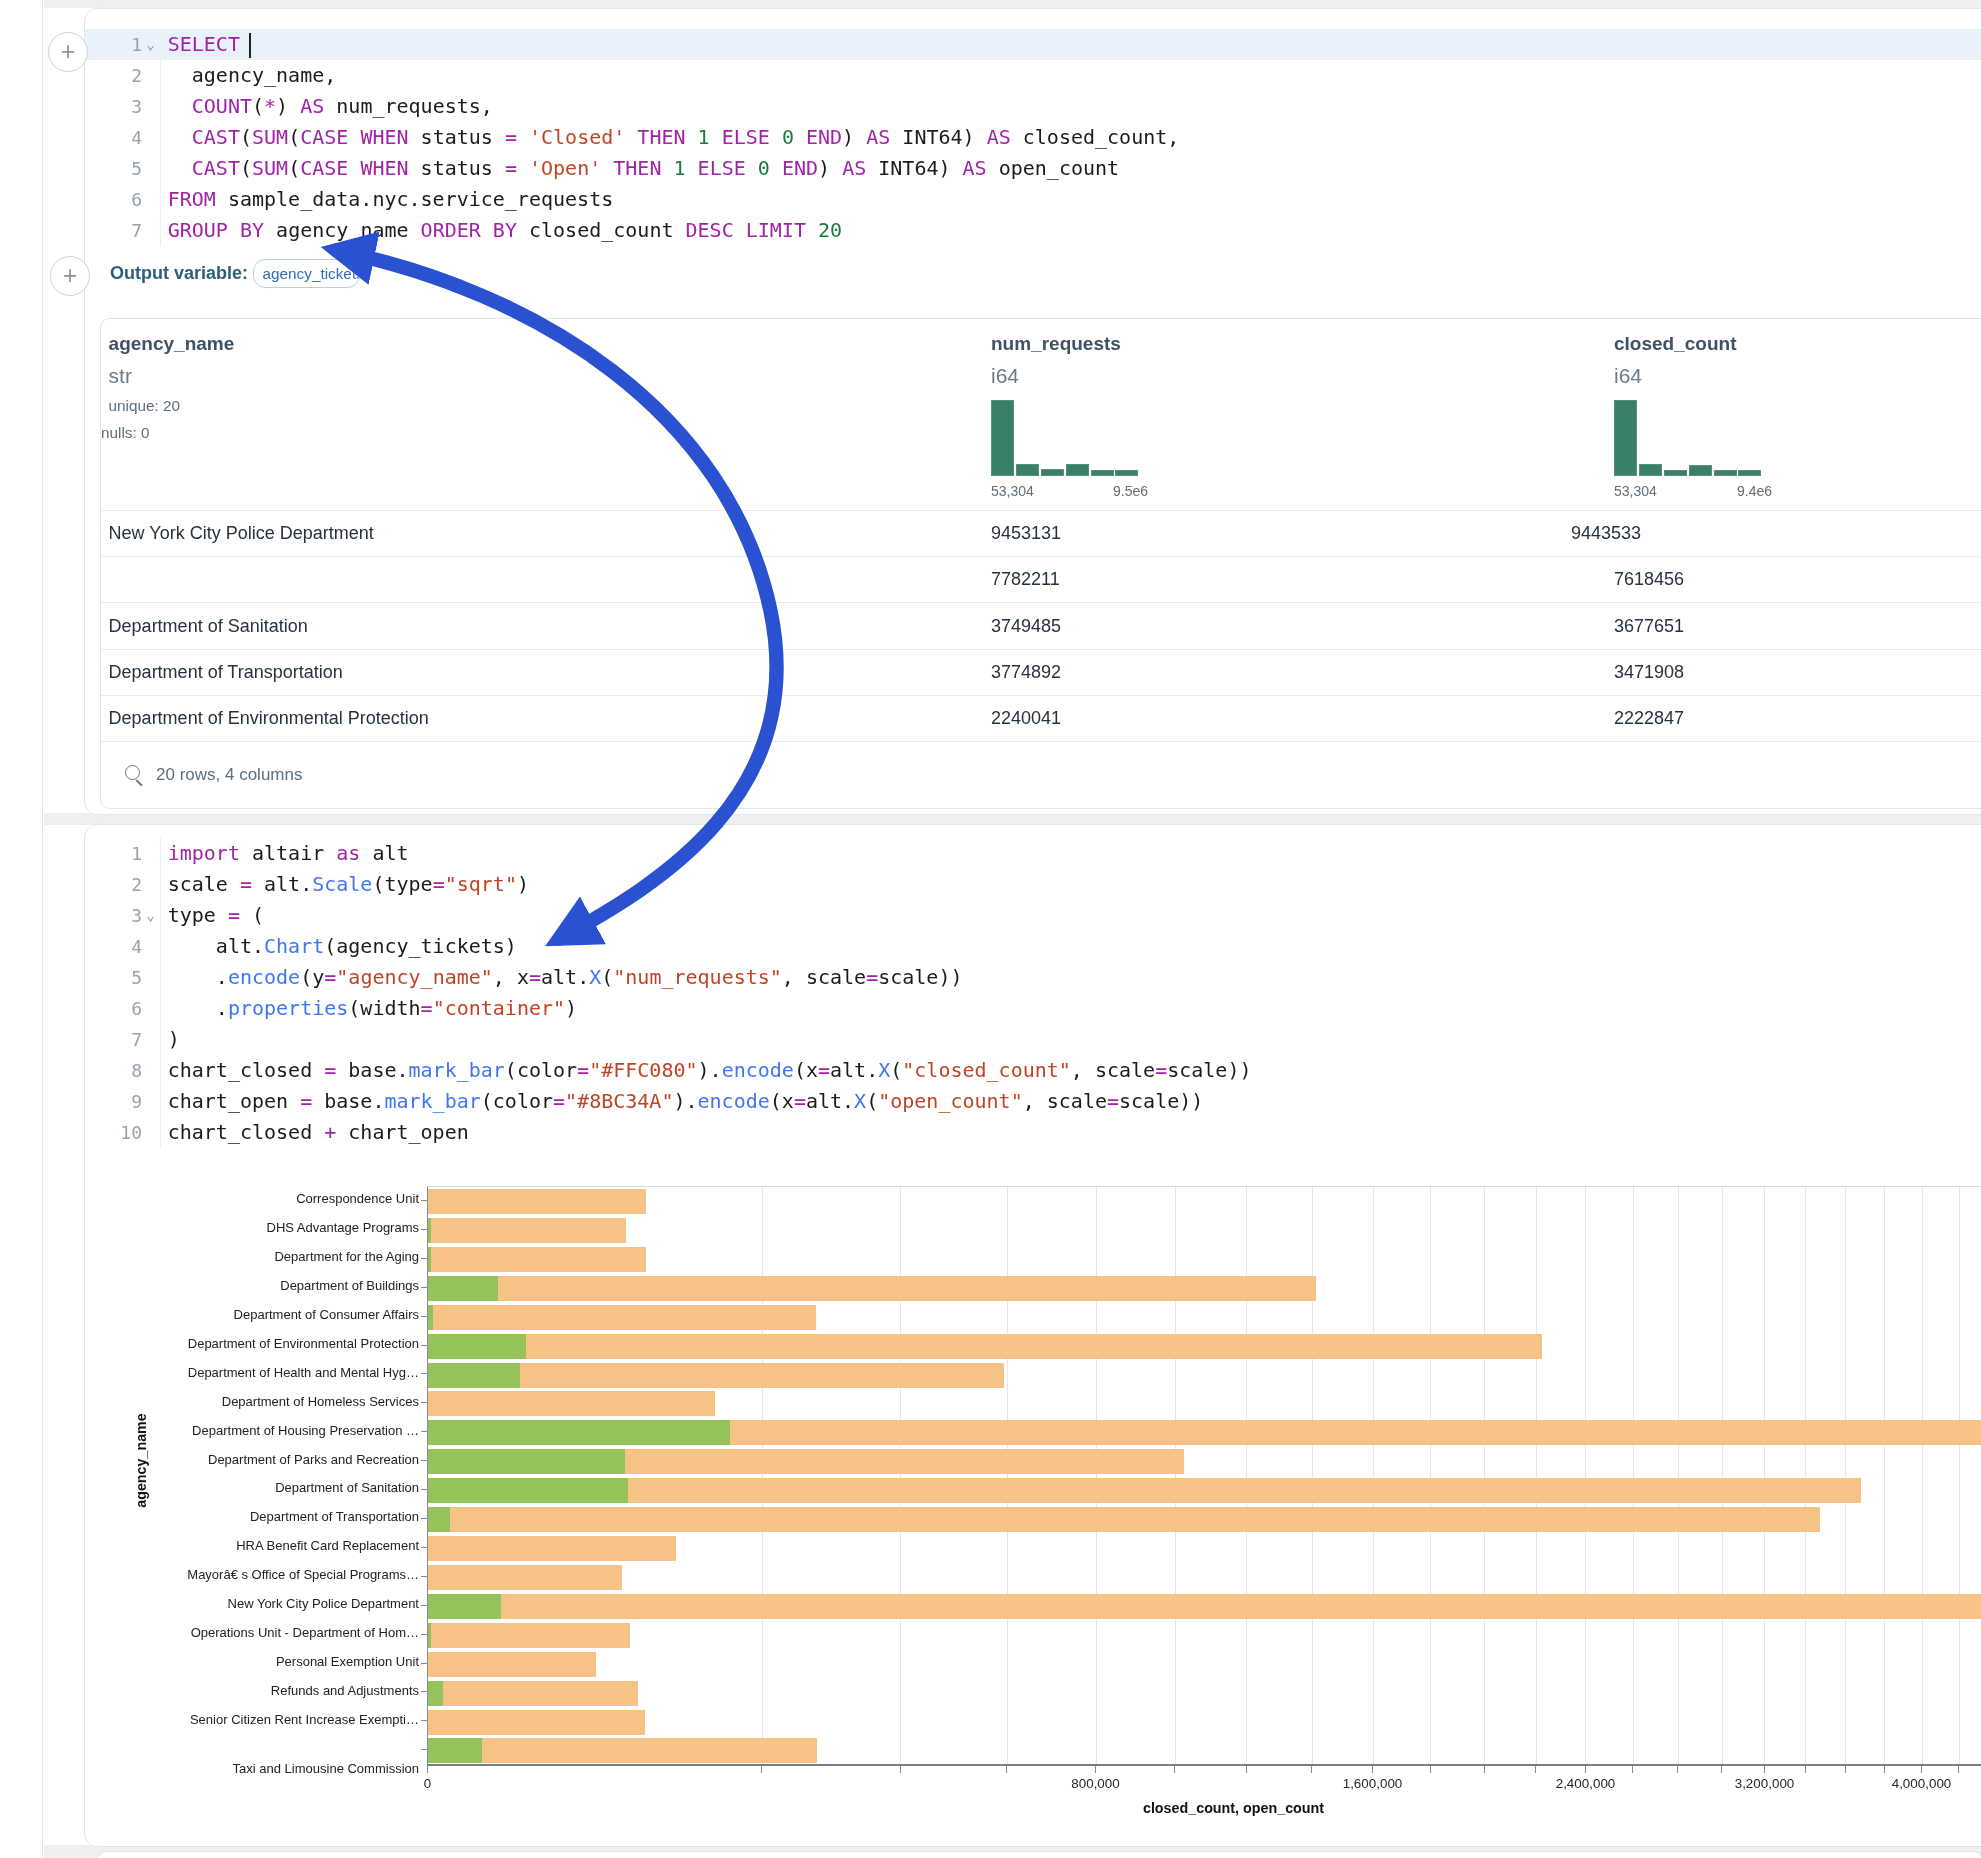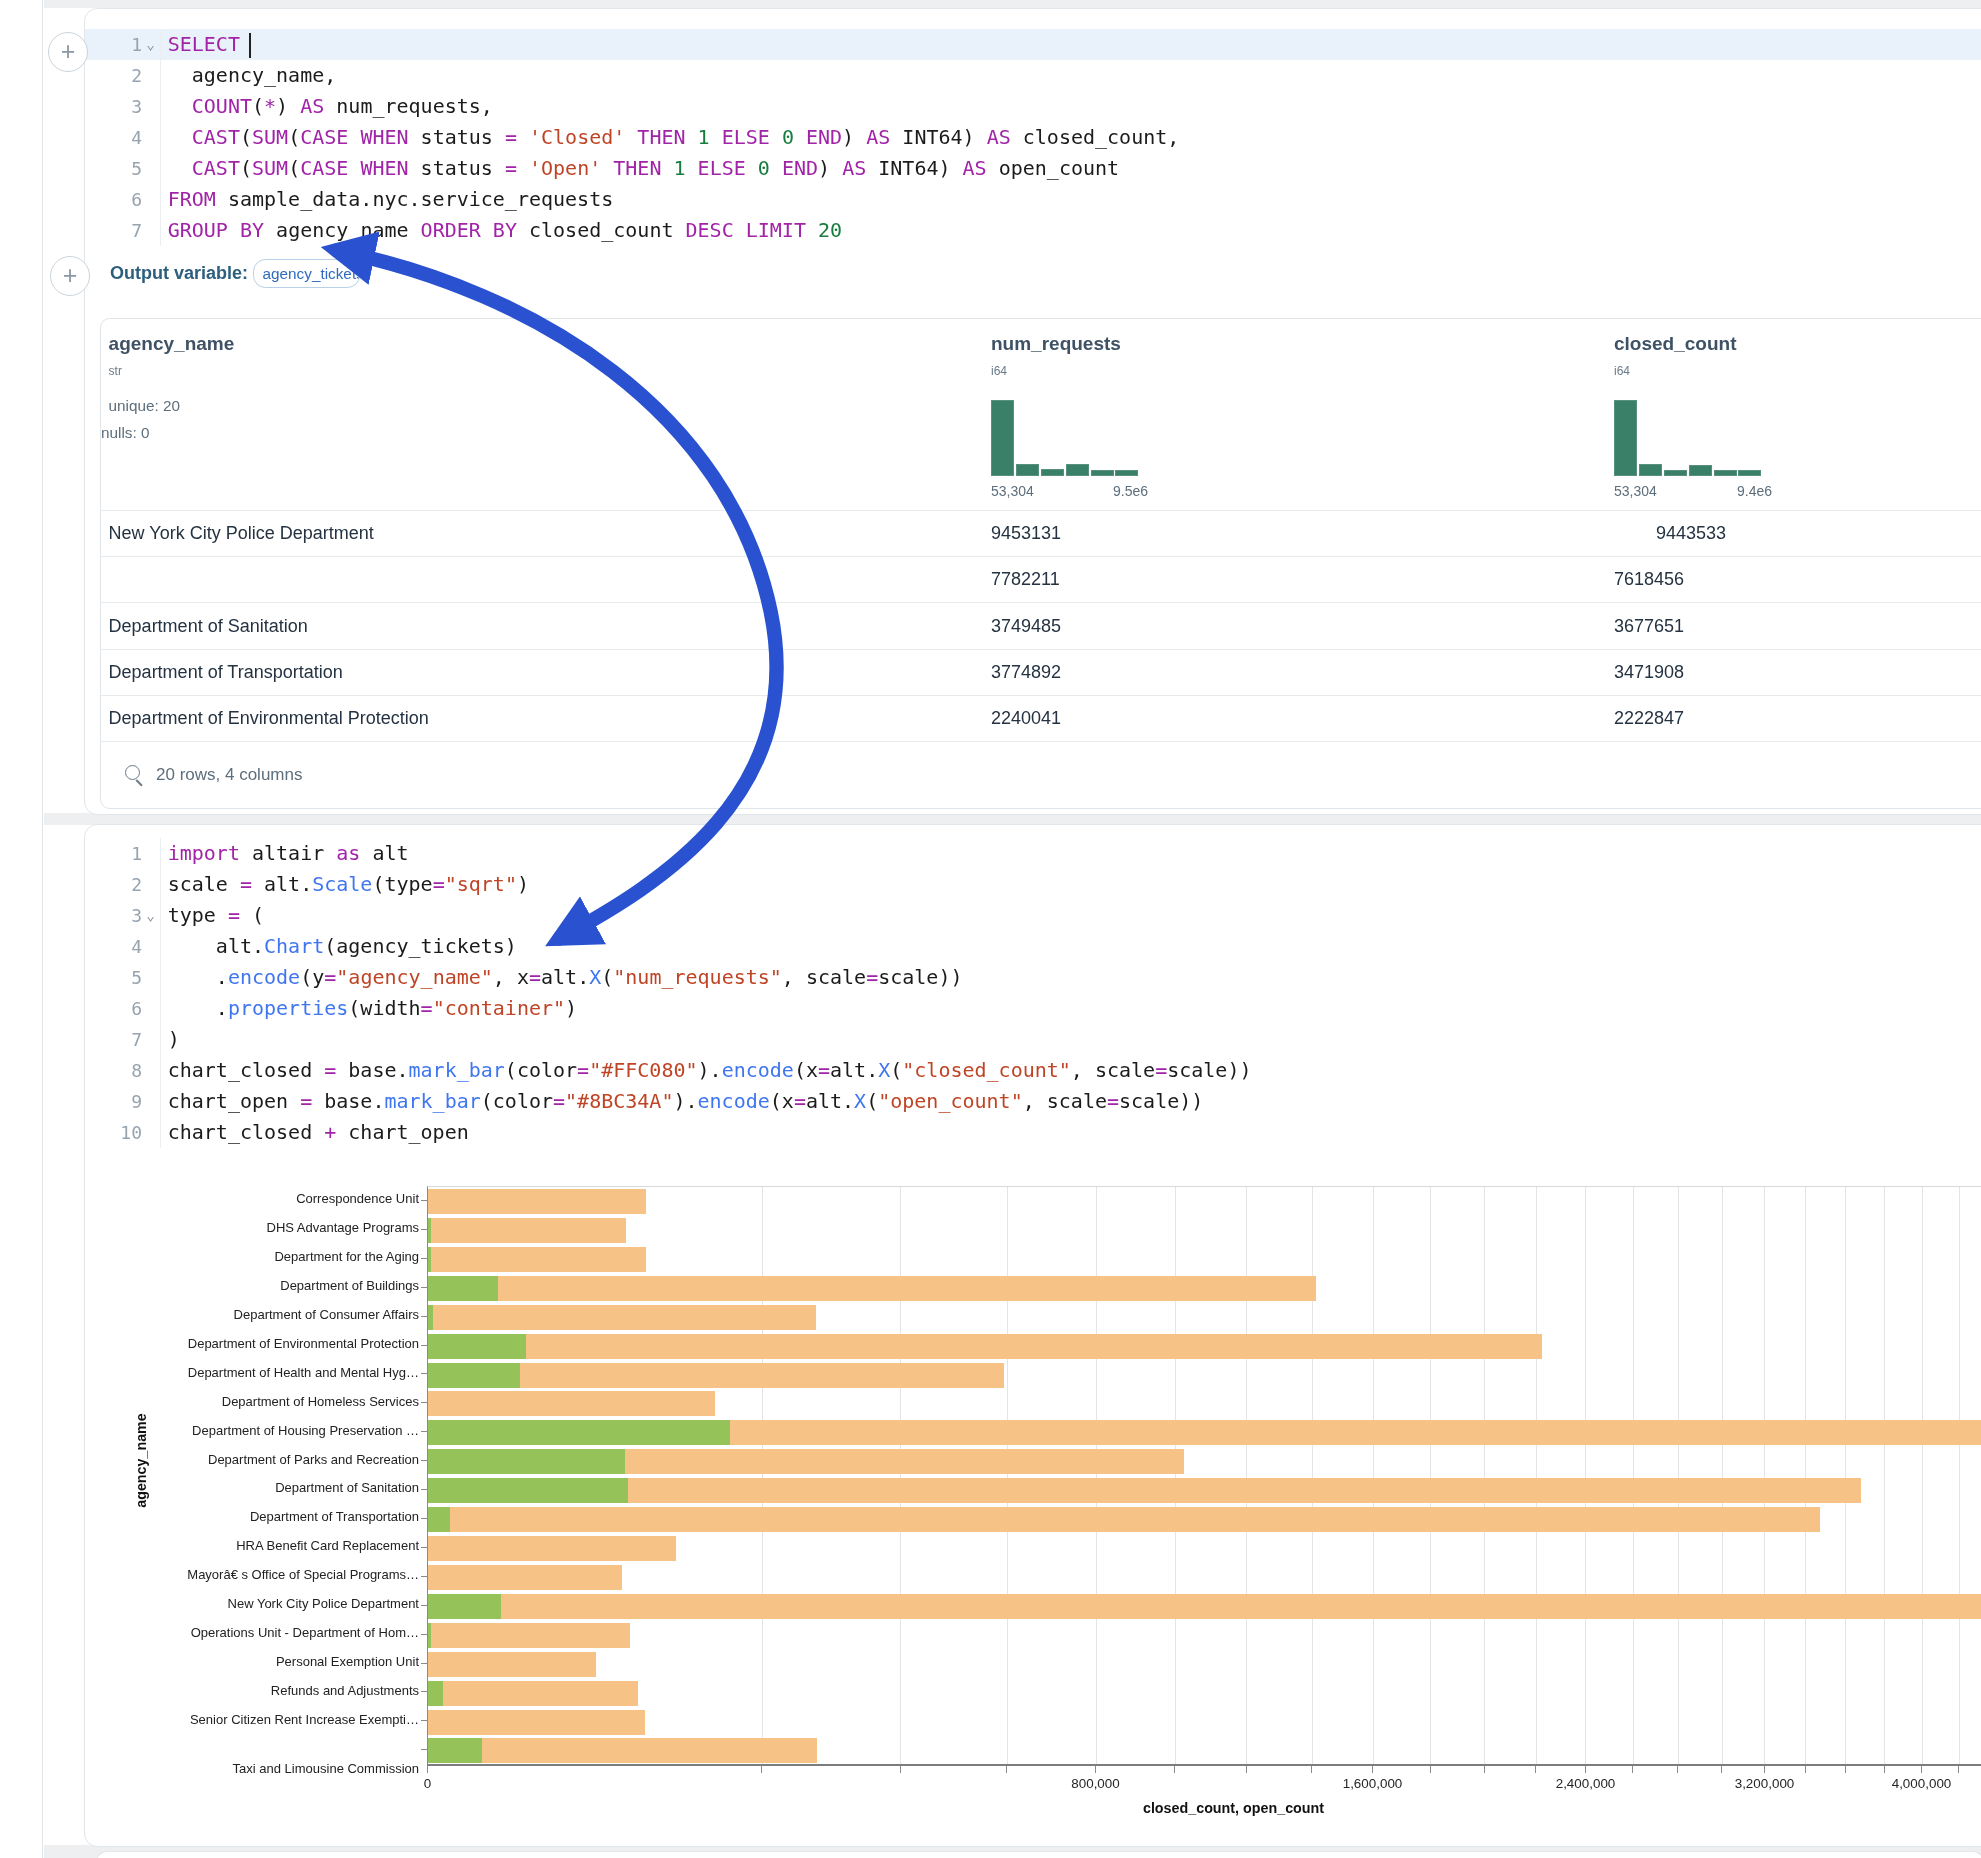--- a/index.html
+++ b/index.html
@@ -27,21 +27,21 @@
   
   .outvar-label{position:absolute;left:110px;top:258px;height:31px;line-height:31px;
                 font-size:18px;font-weight:bold;color:#2c5f7d;}
   .outvar-chip{position:absolute;left:253px;top:259px;width:107px;height:29px;line-height:27px;
                border:1px solid #b9cfe8;border-radius:12.4px;background:#fff;color:#2f6bbf;font-size:15.3px;
                padding:0 0 0 8.6px;box-sizing:border-box;overflow:hidden;white-space:nowrap;}
   
   .table-card{position:absolute;left:100px;top:318px;width:1893px;height:489px;background:#fff;
               border:1px solid #dfe5e9;border-radius:9.6px;}
   .th-name{position:absolute;font-size:19px;font-weight:bold;color:#3f5265;}
-  .th-type{position:absolute;font-size:12px;color:#6a7a88;}
+  .th-type{position:absolute;font-size:21px;color:#6a7a88;}
   .th-stat{position:absolute;font-size:15.3px;color:#5d6e7c;}
   .hist{position:absolute;width:153px;height:76px;display:flex;align-items:flex-end;}
   .hist-bar{width:23px;margin-right:1.9px;background:#3a8068;border:1px solid #57907c;box-sizing:border-box;}
   .hist-lab{position:absolute;font-size:14px;color:#5d6e7c;}
   .tbl-divider{position:absolute;left:0;width:100%;height:1px;background:#e7ebee;}
   .tbl-row{position:absolute;left:0;width:100%;height:46px;}
   .tbl-cell{position:absolute;top:0;height:46px;line-height:46px;font-size:18px;color:#243241;white-space:nowrap;}
   .tbl-footer{position:absolute;left:0;top:423px;width:100%;height:67px;}
   .mag-icon{position:absolute;left:24px;top:23px;width:13.4px;height:13.4px;border:1.9px solid #6b7a87;border-radius:50%;}
   .mag-icon::after{content:"";position:absolute;left:12.4px;top:13.4px;width:1.9px;height:7.6px;background:#6b7a87;
@@ -121,21 +121,21 @@
         <div class="hist-bar" style="height: 5.7px; background: rgb(58, 128, 104);"></div>
       </div>
       <div class="hist-lab" style="left: 1513px; top: 164px;">53,304</div>
       <div class="hist-lab" style="left: 1636px; top: 164px;">9.4e6</div>
     </div>
   <div class="tbl-divider" style="top:191px;"></div>
   <div id="tbl-body">
       <div class="tbl-row" style="top: 191px;">
         <div class="tbl-cell" style="left: 7.6px;">New York City Police Department</div>
         <div class="tbl-cell" style="left: 890px;">9453131</div>
-        <div class="tbl-cell" style="left: 1555px; text-align: center;">9443533</div>
+        <div class="tbl-cell" style="left: 1470px; text-align: center;">9443533</div>
         <div class="tbl-divider" style="top: 46px; position: absolute; width: 100%;"></div>
       </div>
       <div class="tbl-row" style="top: 237px;">
         <div class="tbl-cell" style="left: 890px;">7782211</div>
         <div class="tbl-cell" style="left: 1513px;">7618456</div>
         <div class="tbl-divider" style="top: 46px; position: absolute; width: 100%;"></div>
       </div>
       <div class="tbl-row" style="top: 284px;">
         <div class="tbl-cell" style="left: 7.6px;">Department of Sanitation</div>
         <div class="tbl-cell" style="left: 890px;">3749485</div>

